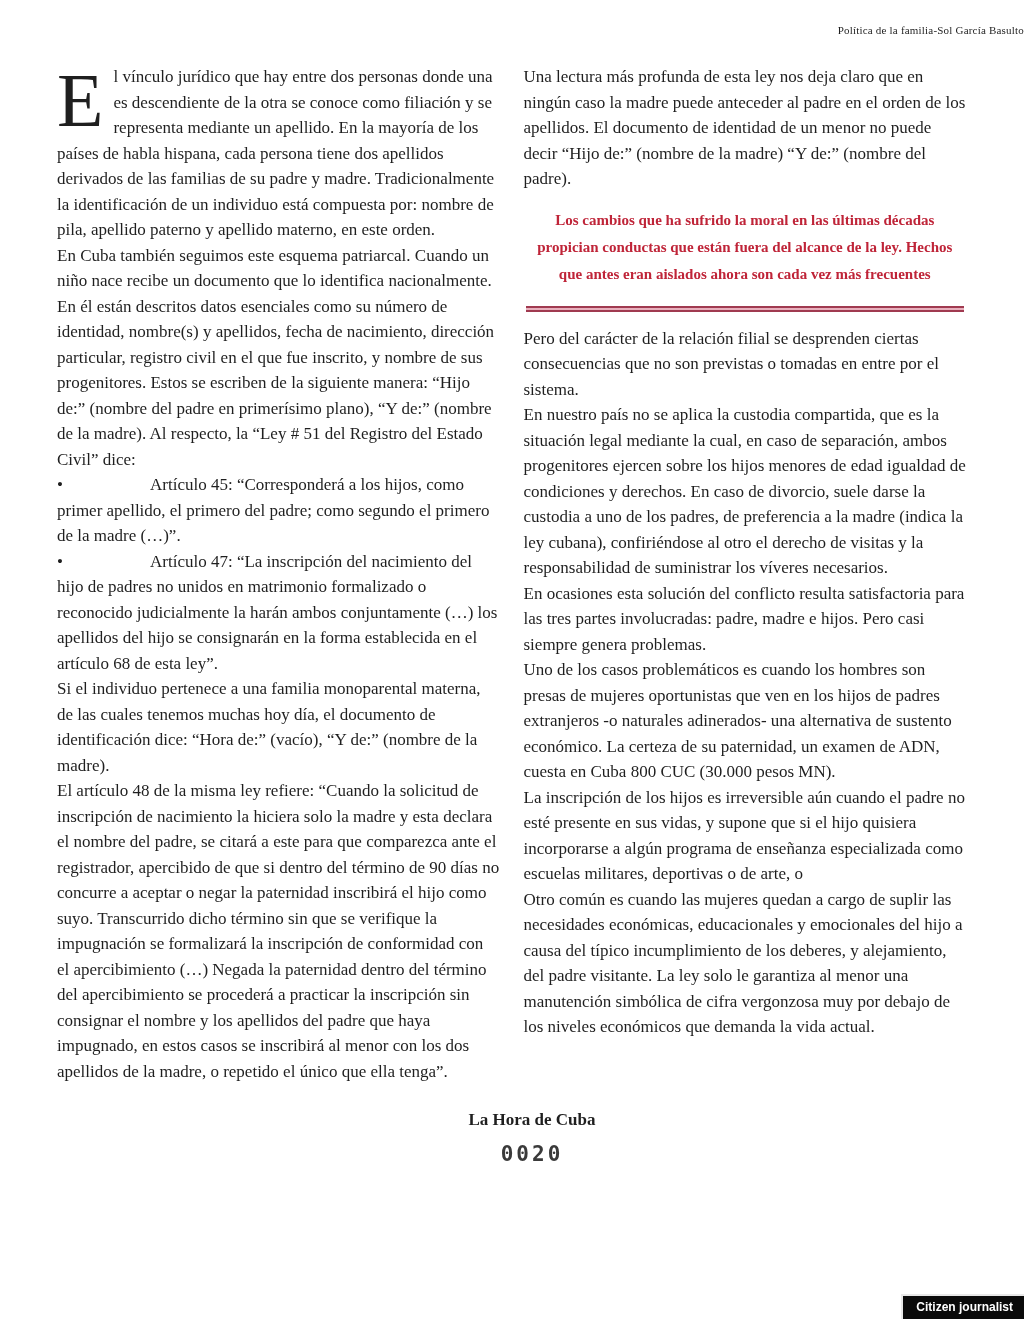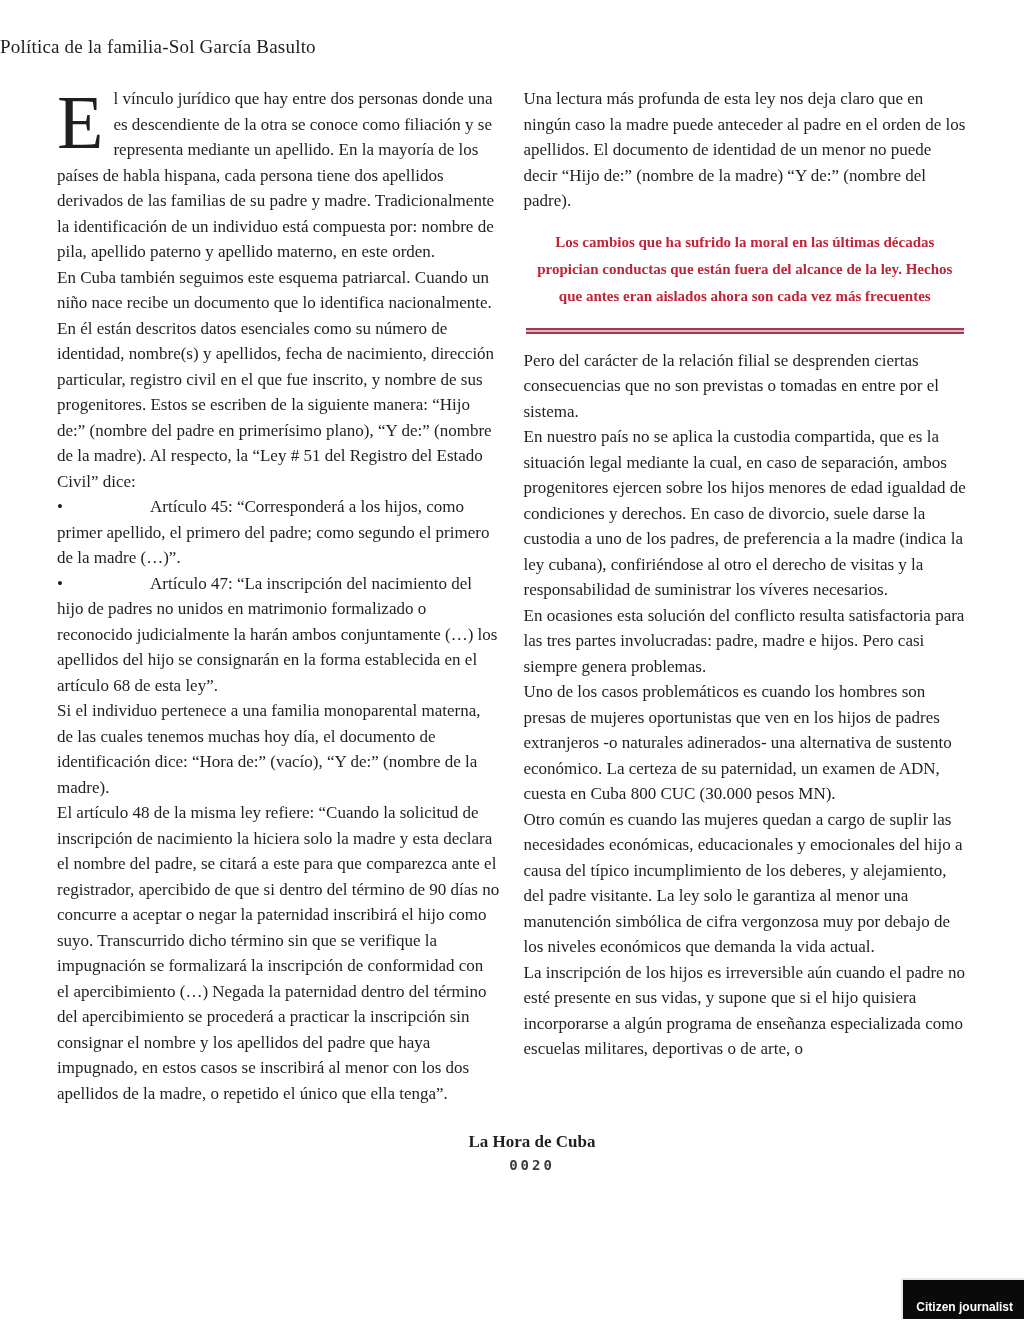--- a/index.html
+++ b/index.html
@@ -14,23 +14,23 @@
   html,body{margin:0;padding:0;}
   body{
     width:1024px;height:1325px;
     background:#ffffff;
     color:var(--text);
     font-family:"Liberation Serif", serif;
     position:relative;
     overflow:hidden;
   }
   .header{
-    text-align:left;
-    padding-top:36px;
-    font-size:19px;
+    text-align:right;
+    padding-top:24px;
+    font-size:11px;
     letter-spacing:.2px;
   }
   .columns{
     display:flex;
     gap:24px;
     padding:28px 58px 0 57px;
   }
   .col{
     flex:1;
     font-size:17px;
@@ -67,36 +67,36 @@
     text-align:center;
     margin-top:26px;
     padding-left:40px;
   }
   .publication{
     font-weight:bold;
     font-size:17px;
   }
   .page-number{
     font-family:"DejaVu Sans Mono", monospace;
-    font-size:14px;
+    font-size:21px;
     font-weight:bold;
     letter-spacing:3px;
     color:#3a3a3a;
-    margin-top:5px;
+    margin-top:12px;
   }
   .badge{
     position:absolute;
     right:0;
     bottom:6px;
     background:var(--badge-bg);
     color:var(--badge-text);
     font-family:"Liberation Sans", sans-serif;
     font-size:12px;
     font-weight:bold;
-    padding:20px 11px 5px 13px;
+    padding:4px 11px 5px 13px;
     border-left:2px solid #e8e8e8;
     border-top:2px solid #e8e8e8;
   }
 </style>
 </head>
 <body>
 
 <div class="header">Política de la familia-Sol García Basulto</div>
 
 <div class="columns">
@@ -111,22 +111,22 @@
   </div>
 
   <div class="col">
     <p>Una lectura más profunda de esta ley nos deja claro que en ningún caso la madre puede anteceder al padre en el orden de los apellidos. El documento de identidad de un menor no puede decir “Hijo de:” (nombre de la madre) “Y de:” (nombre del padre).</p>
     <div class="pull-quote">Los cambios que ha sufrido la moral en las últimas décadas propician conductas que están fuera del alcance de la ley. Hechos que antes eran aislados ahora son cada vez más frecuentes</div>
     <div class="double-rule"></div>
     <p>Pero del carácter de la relación filial se desprenden ciertas consecuencias que no son previstas o tomadas en entre por el sistema.</p>
     <p>En nuestro país no se aplica la custodia compartida, que es la situación legal mediante la cual, en caso de separación, ambos progenitores ejercen sobre los hijos menores de edad igualdad de condiciones y derechos. En caso de divorcio, suele darse la custodia a uno de los padres, de preferencia a la madre (indica la ley cubana), confiriéndose al otro el derecho de visitas y la responsabilidad de suministrar los víveres necesarios.</p>
     <p>En ocasiones esta solución del conflicto resulta satisfactoria para las tres partes involucradas: padre, madre e hijos. Pero casi siempre genera problemas.</p>
     <p>Uno de los casos problemáticos es cuando los hombres son presas de mujeres oportunistas que ven en los hijos de padres extranjeros -o naturales adinerados- una alternativa de sustento económico. La certeza de su paternidad, un examen de ADN, cuesta en Cuba 800 CUC (30.000 pesos MN).</p>
+    <p>La inscripción de los hijos es irreversible aún cuando el padre no esté presente en sus vidas, y supone que si el hijo quisiera incorporarse a algún programa de enseñanza especializada como escuelas militares, deportivas o de arte, o</p>
     <p>Otro común es cuando las mujeres quedan a cargo de suplir las necesidades económicas, educacionales y emocionales del hijo a causa del típico incumplimiento de los deberes, y alejamiento, del padre visitante. La ley solo le garantiza al menor una manutención simbólica de cifra vergonzosa muy por debajo de los niveles económicos que demanda la vida actual.</p>
-    <p>La inscripción de los hijos es irreversible aún cuando el padre no esté presente en sus vidas, y supone que si el hijo quisiera incorporarse a algún programa de enseñanza especializada como escuelas militares, deportivas o de arte, o</p>
   </div>
 
 </div>
 
 <div class="footer">
   <div class="publication">La Hora de Cuba</div>
   <div class="page-number">0020</div>
 </div>
 
 <div class="badge">Citizen journalist</div>

